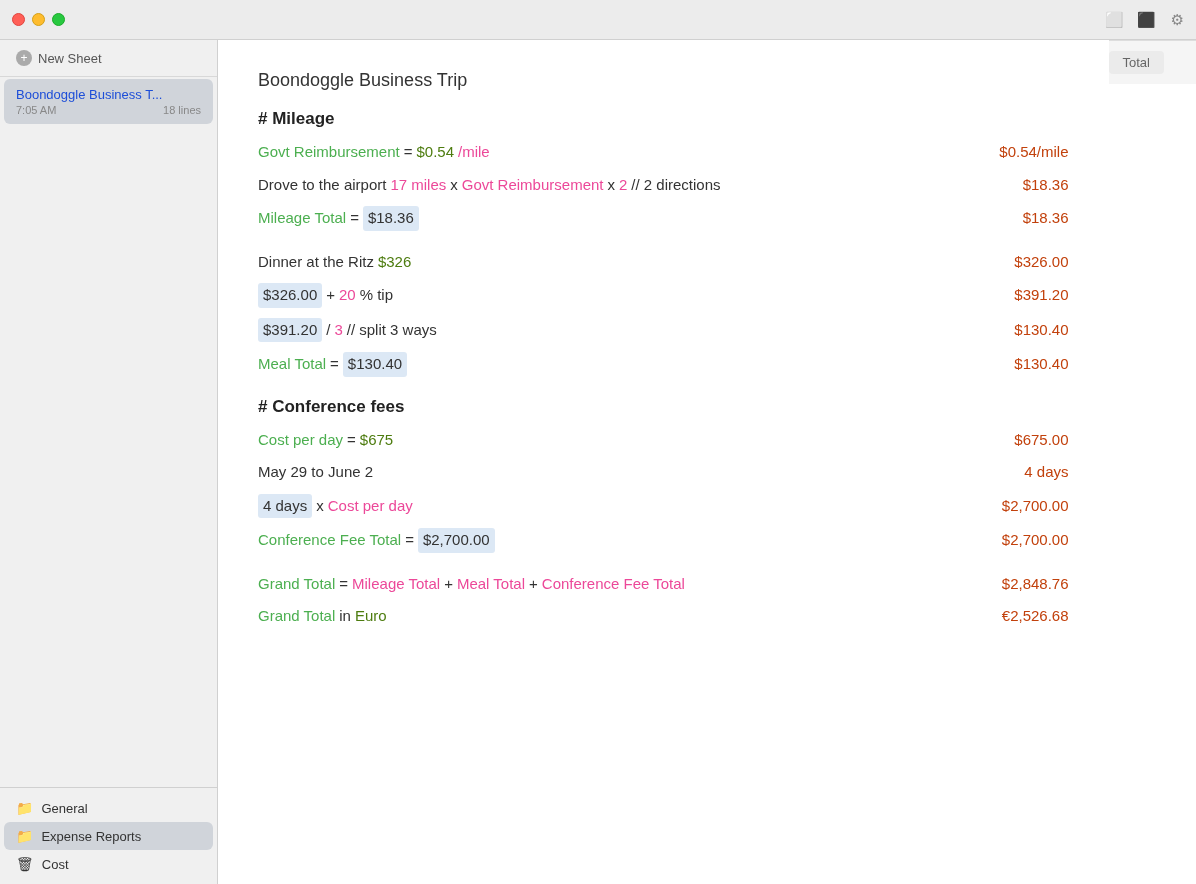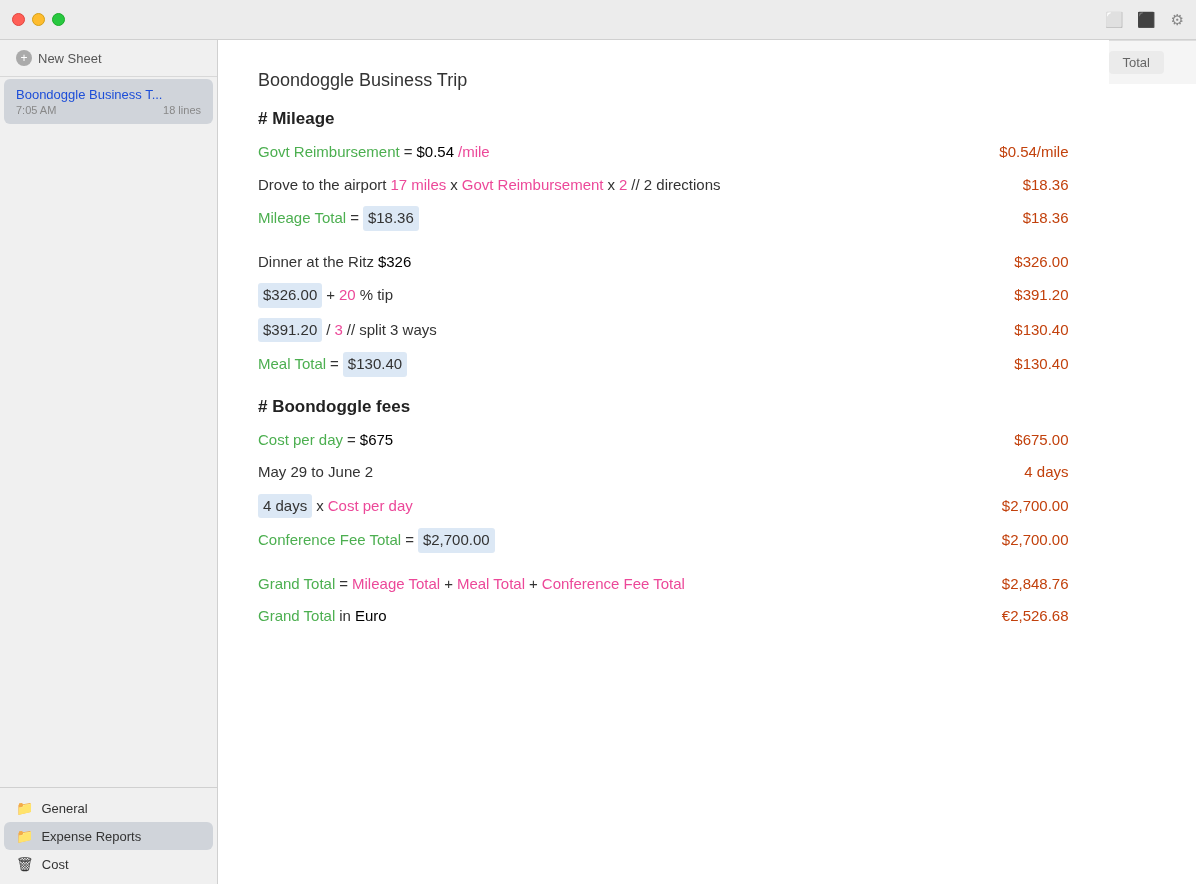--- a/index.html
+++ b/index.html
@@ -186,21 +186,21 @@
     }
     .calc-row-right {
       min-width: 120px;
       text-align: right;
       color: #c2410c;
       font-size: 15px;
     }
 
     
     .green { color: #4caf50; }
-    .purple { color: #000000; }
+    .purple { color: #4d7c0f; }
     .blue { color: #ec4899; }
     .dark { color: #333; }
 
     
     .hl {
       background: #dce8f5;
       border-radius: 3px;
       padding: 1px 5px;
       color: #333;
     }
@@ -369,21 +369,21 @@
             <span class="green">Meal Total</span>
             <span class="dark"> = </span>
             <span class="hl dark">$130.40</span>
           </div>
           <div class="right-col calc-row-right">$130.40</div>
         </div>
       </div>
 
       <div class="section">
         <div class="section-heading">
-          <span># </span><span>Boondoggle fees</span>
+          <span># </span><span>Conference fees</span>
         </div>
 
         <div class="calc-row">
           <div class="calc-row-left">
             <span class="green">Cost per day</span>
             <span class="dark"> = </span>
             <span class="purple">$675</span>
           </div>
           <div class="right-col calc-row-right">$675.00</div>
         </div>

